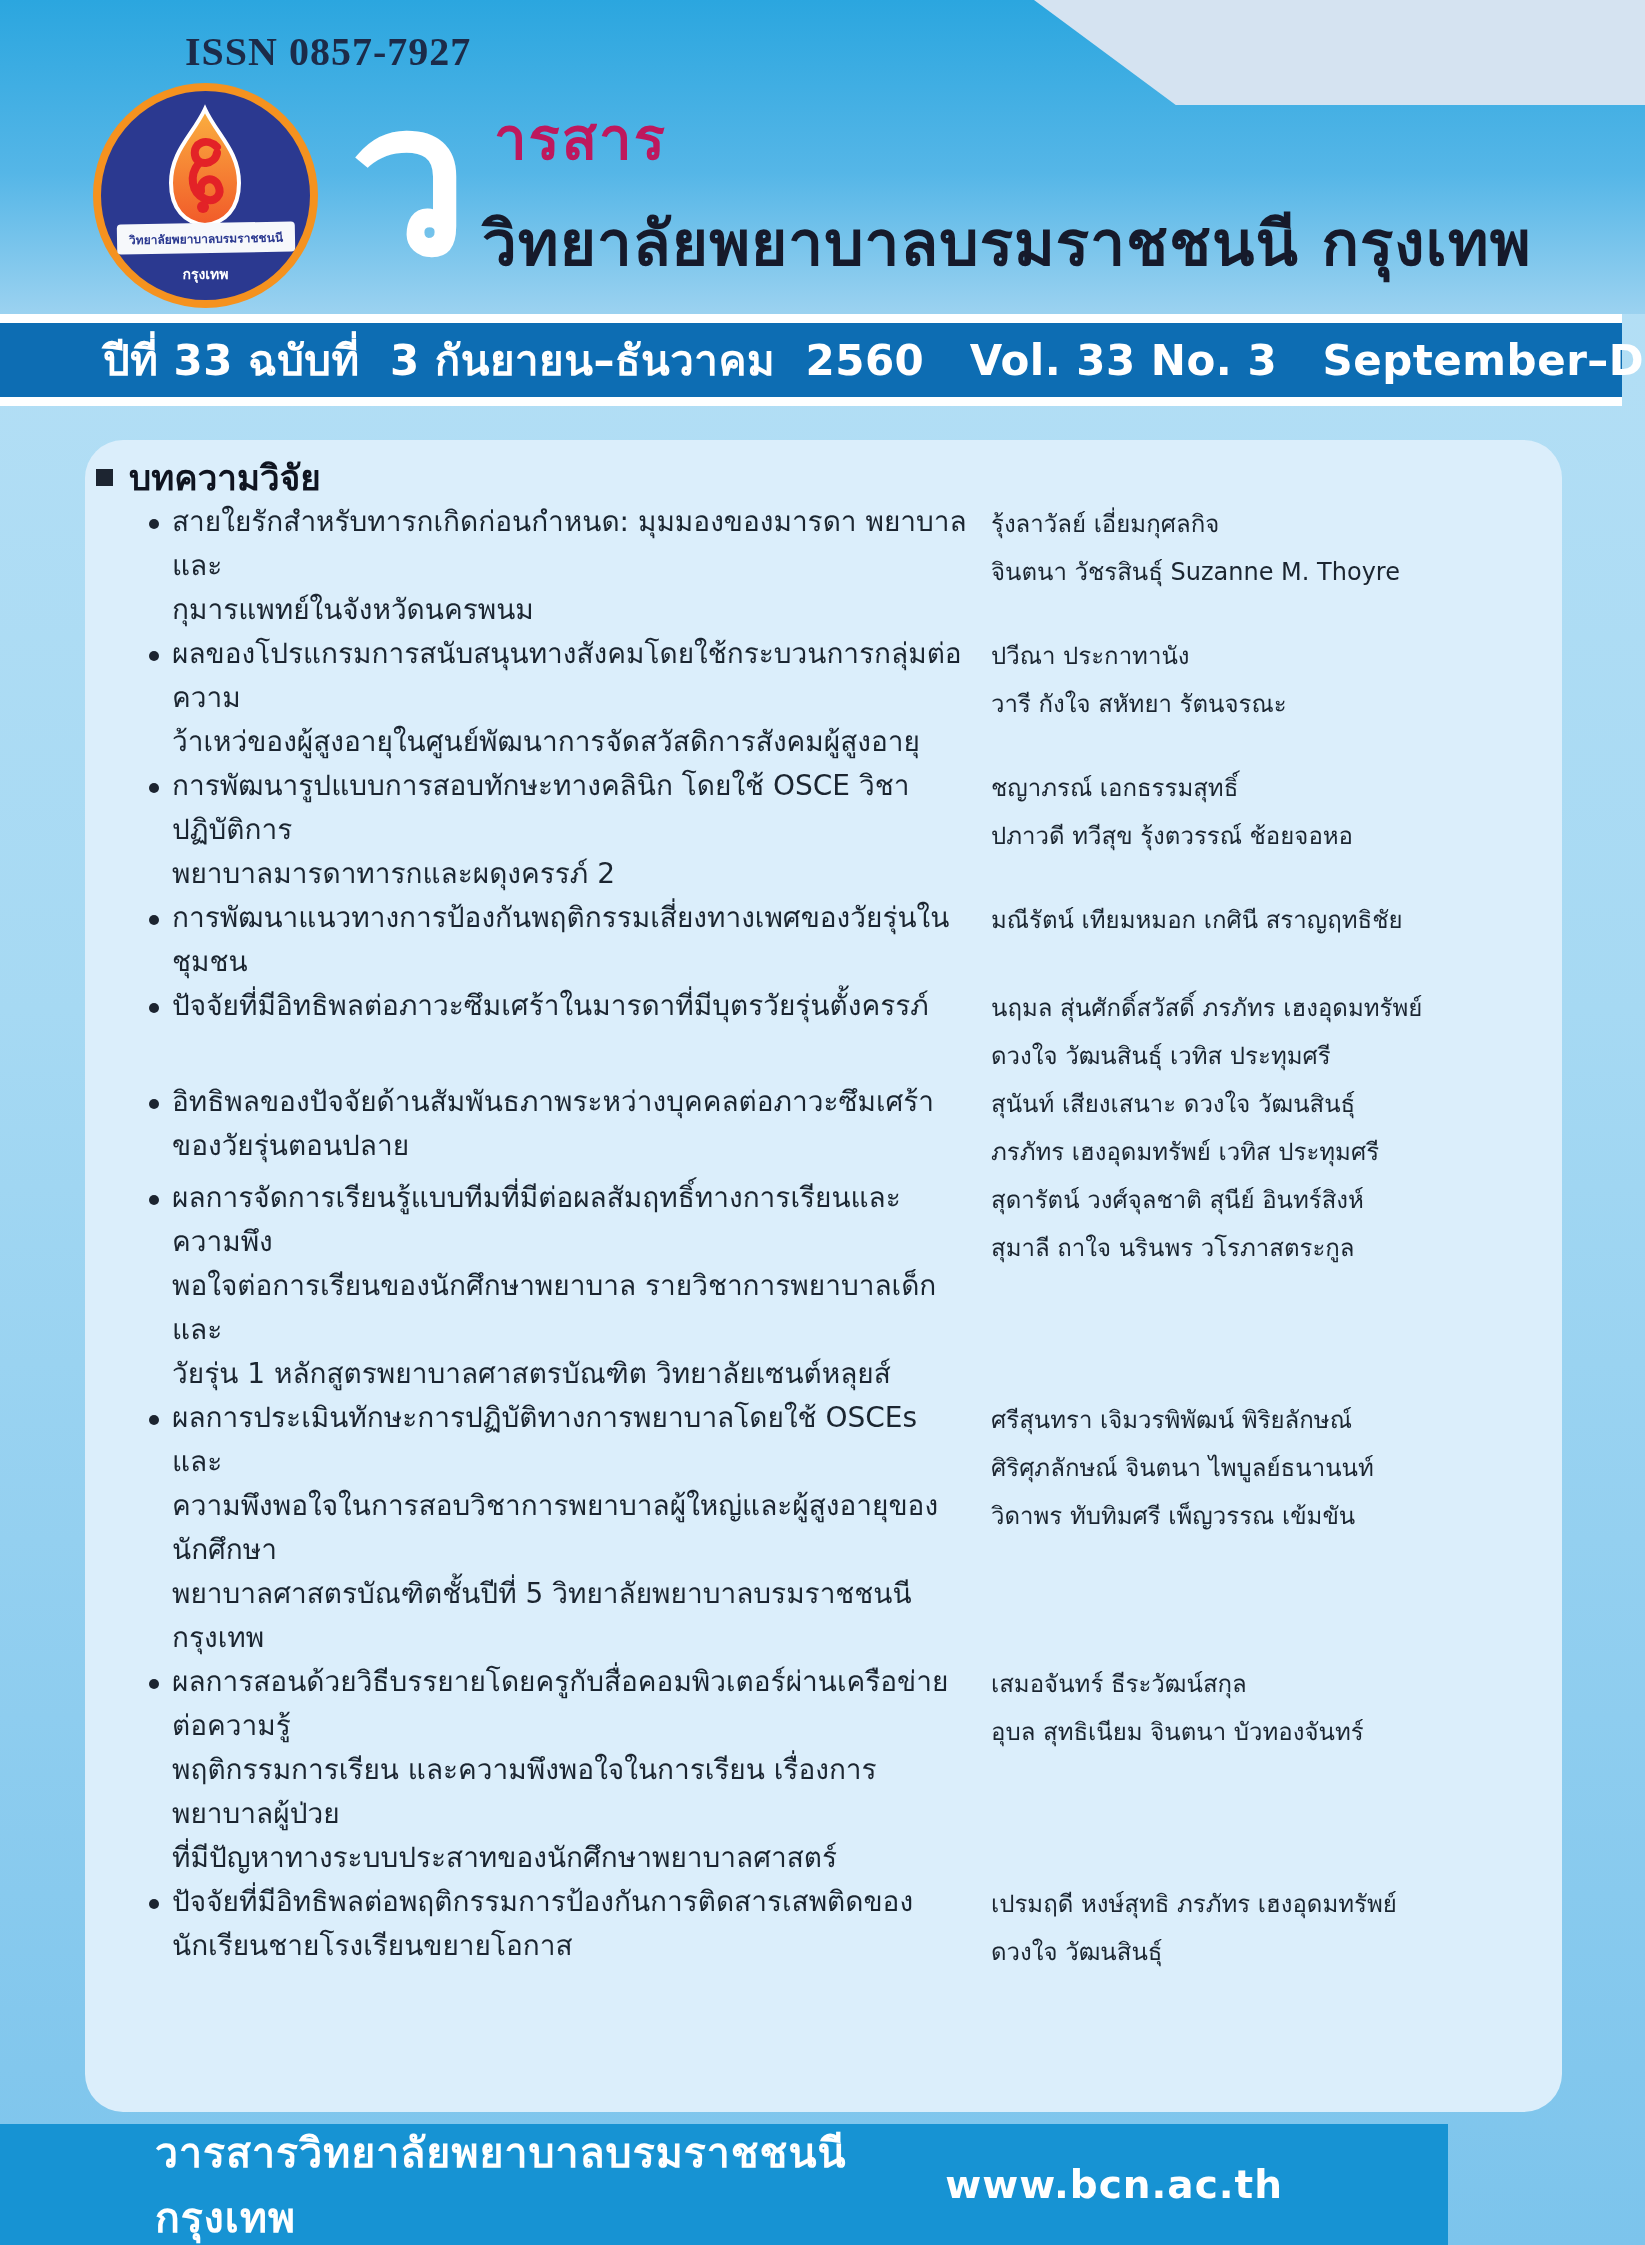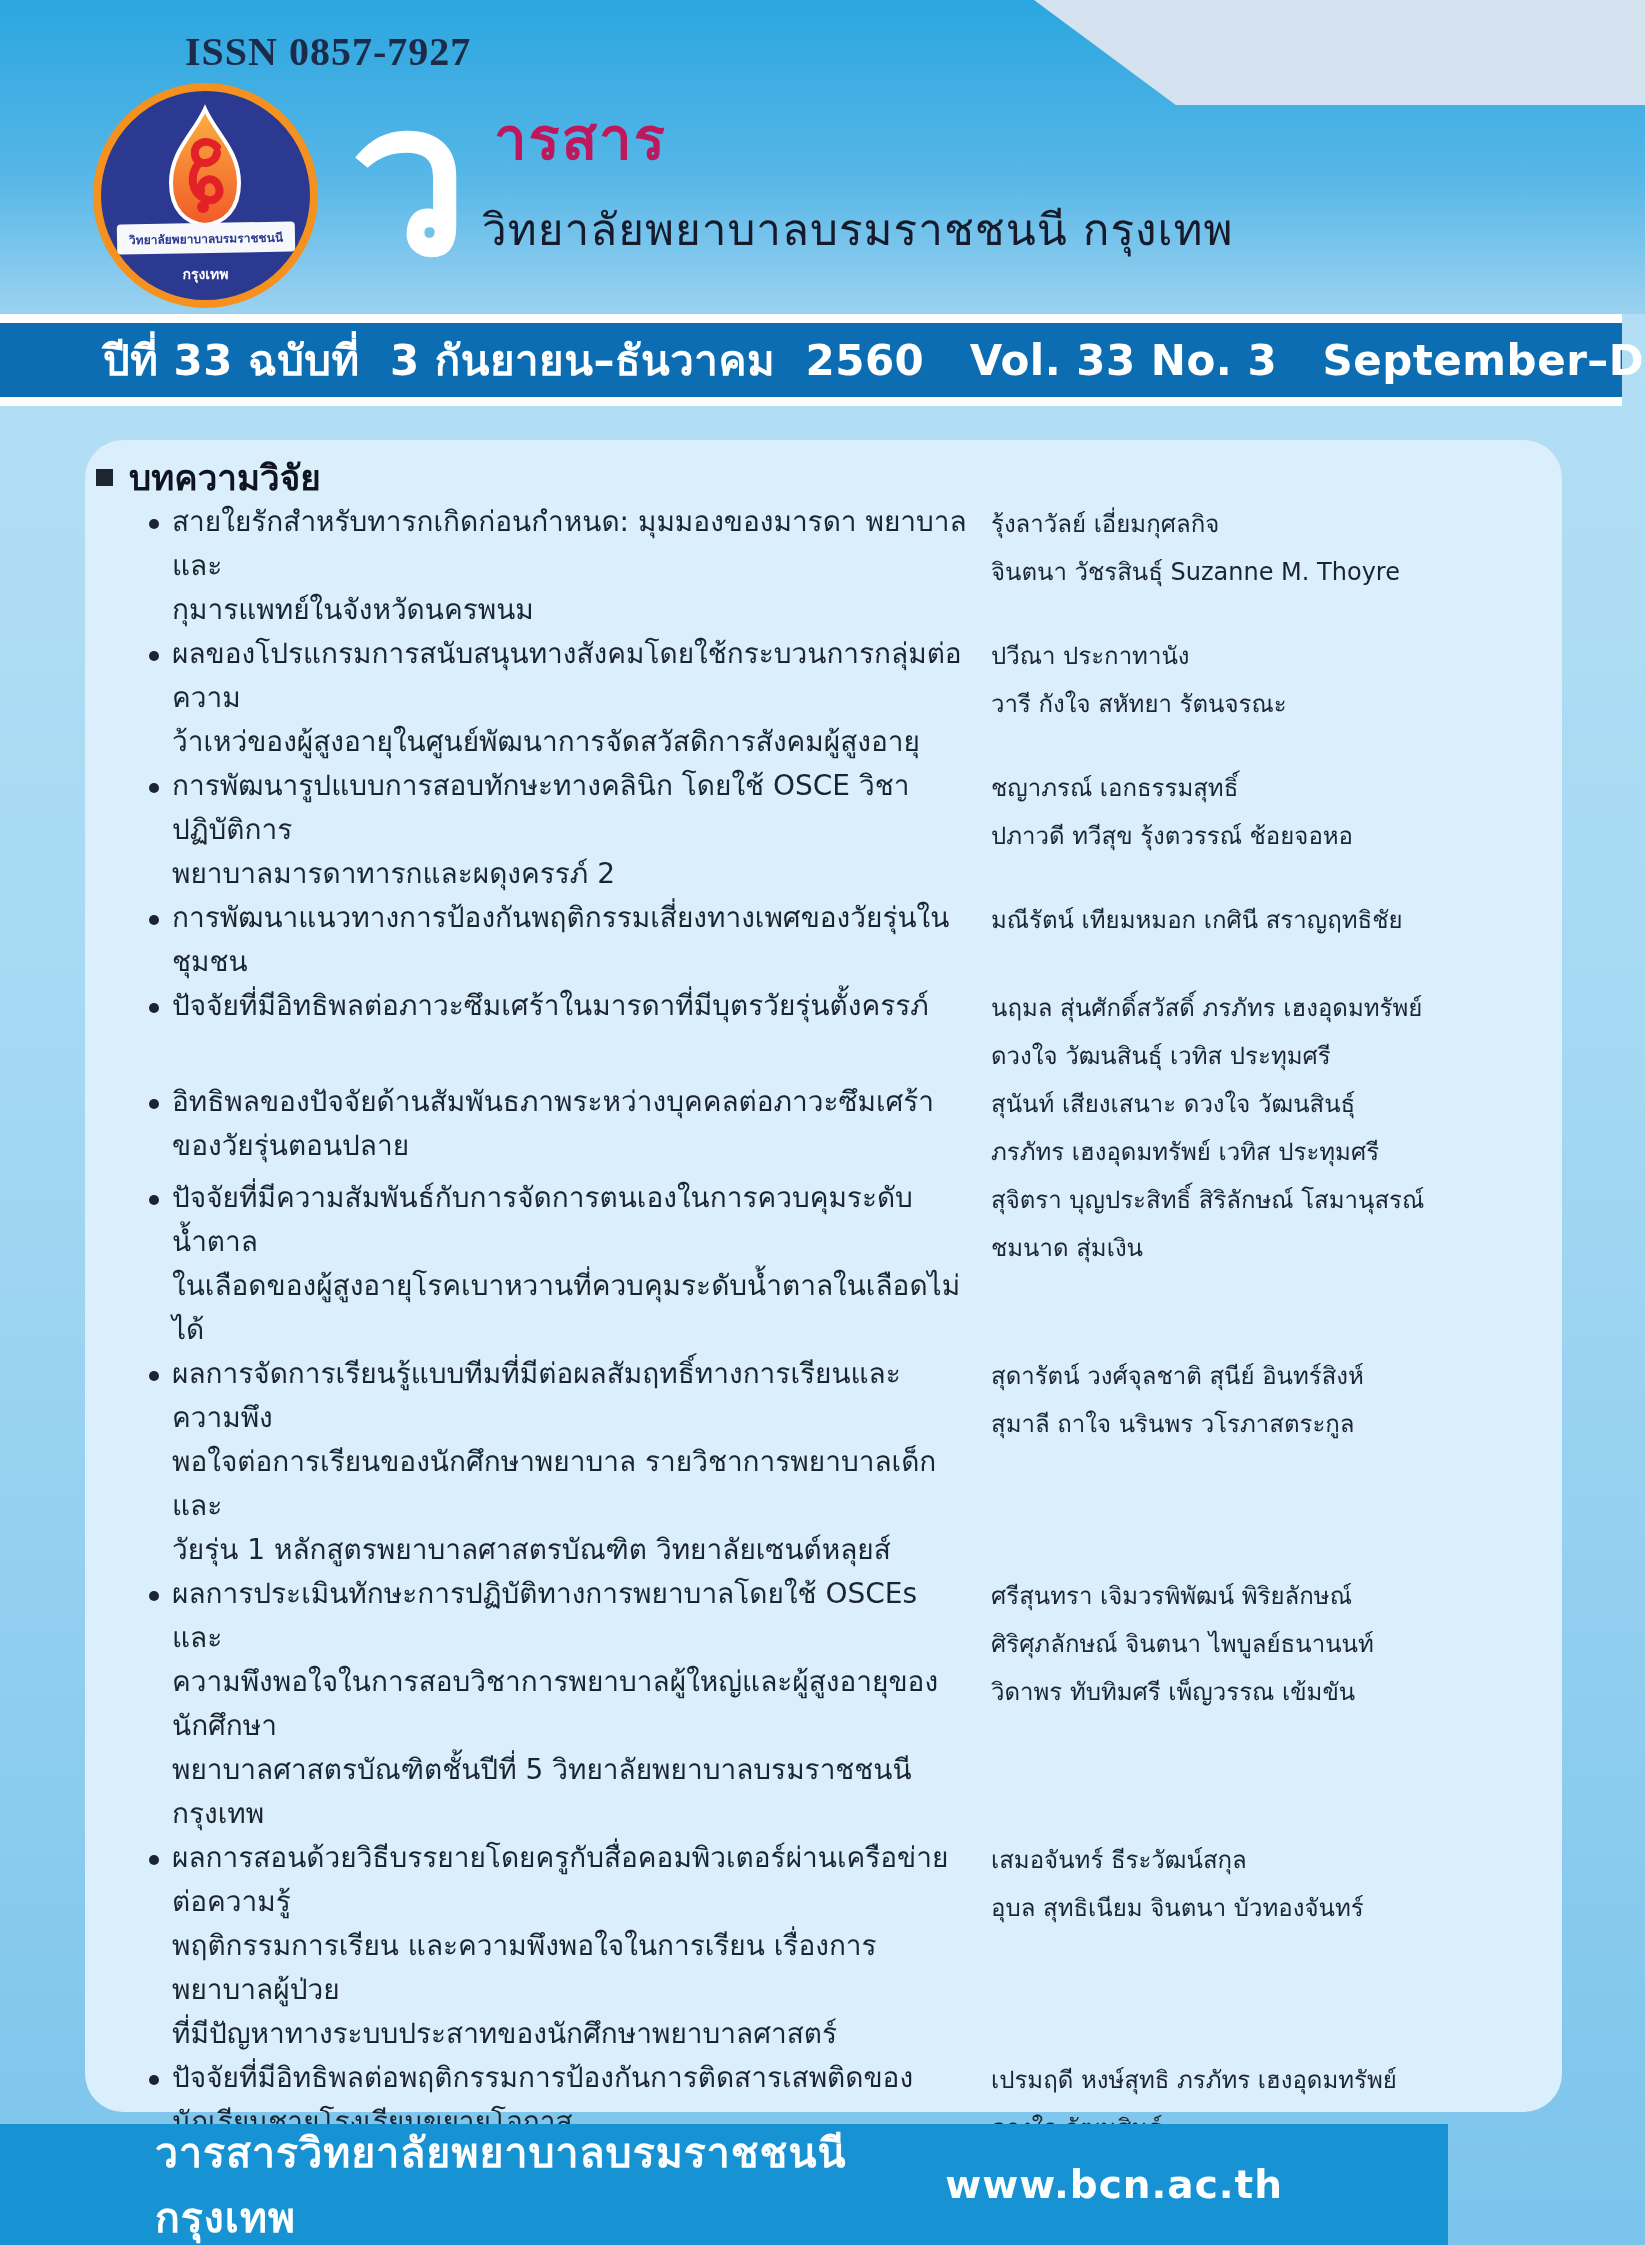--- a/index.html
+++ b/index.html
@@ -47,21 +47,21 @@
   .big-char{
     position:absolute;left:350px;top:74px;
     font-size:212px;line-height:212px;font-weight:800;color:#ffffff;
   }
   .title-suffix{
     position:absolute;left:494px;top:92px;
     font-size:58px;font-weight:800;color:#be185d;letter-spacing:2px;
   }
   .title-main{
     position:absolute;left:482px;top:194px;width:1130px;
-    font-size:44px;font-weight:400;color:#161a2b;white-space:nowrap;letter-spacing:1px;
+    font-size:62px;font-weight:700;color:#161a2b;white-space:nowrap;letter-spacing:1px;
   }
 
   
   .vol-wrap{position:absolute;left:0;top:314px;width:1622px;}
   .vol-line{height:9px;background:#ffffff;}
   .vol-bar{
     height:74px;background:#0d6db3;display:flex;align-items:center;
     padding-left:103px;box-sizing:border-box;
   }
   .vol-bar span{
@@ -182,27 +182,20 @@
           </div>
           <div class="row">
             <span class="dot"></span>
             <div class="title">อิทธิพลของปัจจัยด้านสัมพันธภาพระหว่างบุคคลต่อภาวะซึมเศร้า
 ของวัยรุ่นตอนปลาย</div>
             <div class="authors">สุนันท์ เสียงเสนาะ  ดวงใจ วัฒนสินธุ์
 ภรภัทร เฮงอุดมทรัพย์  เวทิส ประทุมศรี</div>
           </div>
           <div class="row">
             <span class="dot"></span>
-            <div class="title">ปัจจัยที่มีความสัมพันธ์กับการจัดการตนเองในการควบคุมระดับน้ำตาล
-ในเลือดของผู้สูงอายุโรคเบาหวานที่ควบคุมระดับน้ำตาลในเลือดไม่ได้</div>
-            <div class="authors">สุจิตรา บุญประสิทธิ์  สิริลักษณ์ โสมานุสรณ์
-ชมนาด สุ่มเงิน</div>
-          </div>
-          <div class="row">
-            <span class="dot"></span>
             <div class="title">ผลการจัดการเรียนรู้แบบทีมที่มีต่อผลสัมฤทธิ์ทางการเรียนและความพึง
 พอใจต่อการเรียนของนักศึกษาพยาบาล   รายวิชาการพยาบาลเด็กและ
 วัยรุ่น 1 หลักสูตรพยาบาลศาสตรบัณฑิต วิทยาลัยเซนต์หลุยส์</div>
             <div class="authors">สุดารัตน์ วงศ์จุลชาติ  สุนีย์ อินทร์สิงห์
 สุมาลี ถาใจ  นรินพร วโรภาสตระกูล</div>
           </div>
           <div class="row">
             <span class="dot"></span>
             <div class="title">ผลการประเมินทักษะการปฏิบัติทางการพยาบาลโดยใช้ OSCEs และ
 ความพึงพอใจในการสอบวิชาการพยาบาลผู้ใหญ่และผู้สูงอายุของนักศึกษา

